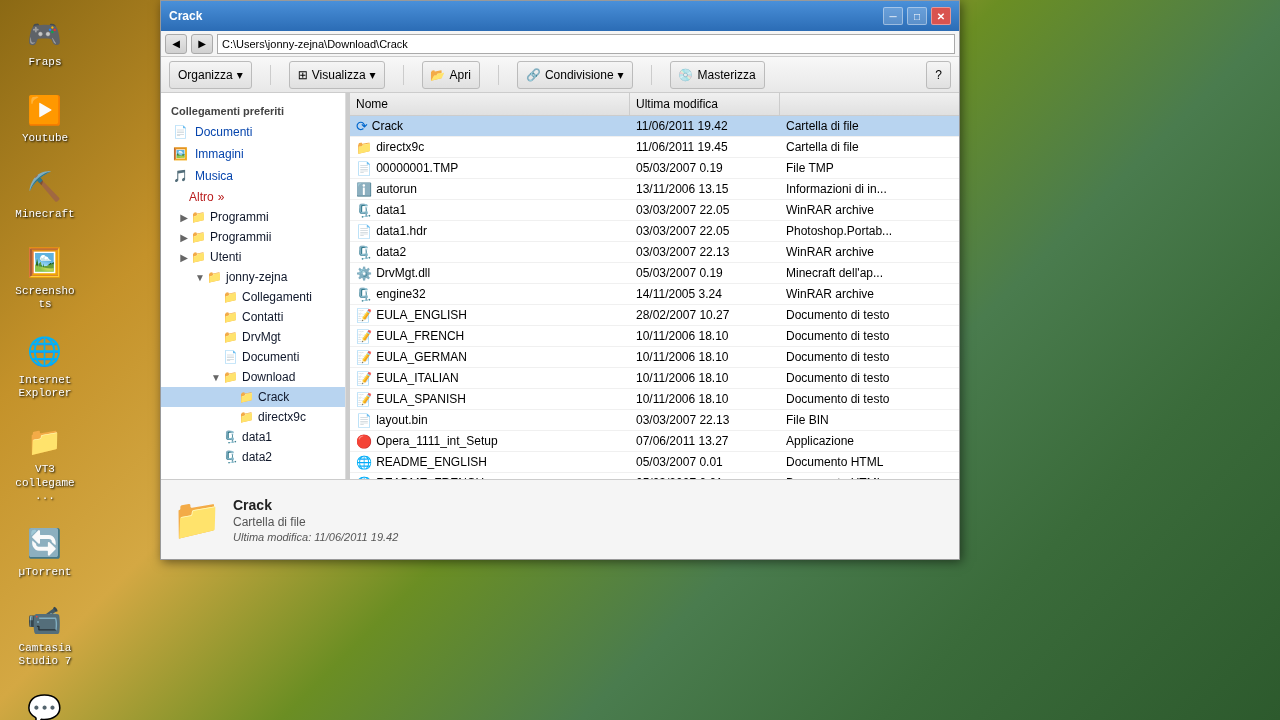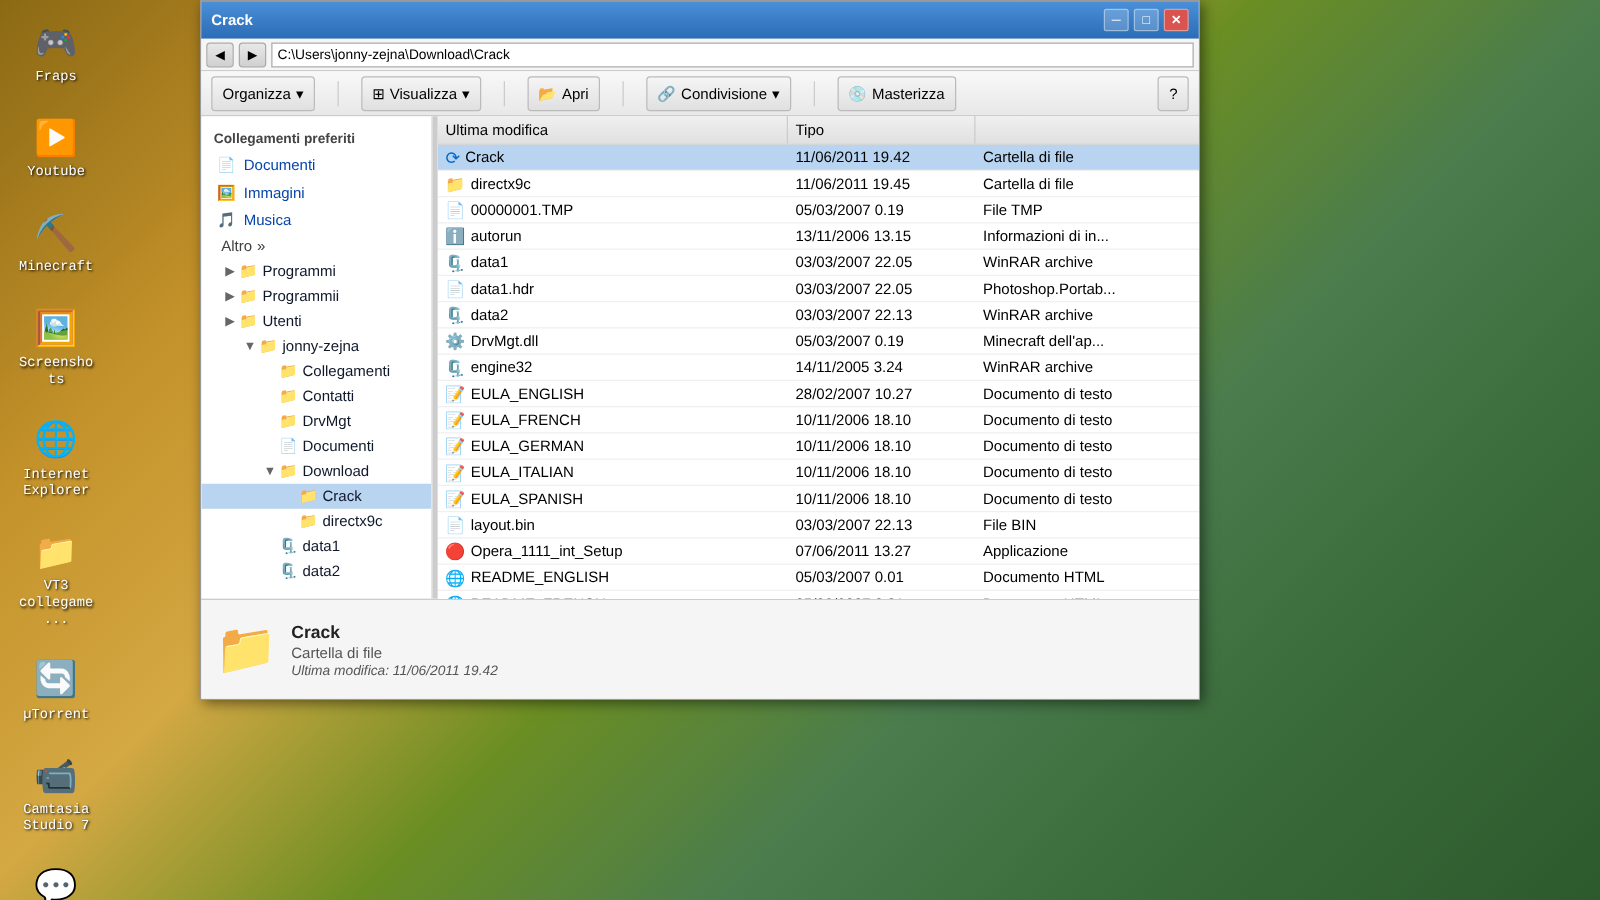--- a/index.html
+++ b/index.html
@@ -215,22 +215,22 @@
     .fav-icon {
       width: 16px;
       height: 16px;
       display: flex;
       align-items: center;
       justify-content: center;
       font-size: 12px;
     }
 
     .altro-link {
-      padding: 3px 16px;
-      color: #404040;
+      padding: 3px 28px;
+      color: #b91c1c;
       cursor: pointer;
       font-size: 12px;
       display: flex;
       align-items: center;
       gap: 4px;
     }
 
     .cartelle-header {
       display: flex;
       align-items: center;
@@ -614,22 +614,22 @@
               <div class="tree-icon">🗜️</div>
               <div class="tree-label">data2</div>
             </div>
           </div>
       </div>
 
       <div class="resize-handle"></div>
 
       <div class="file-list">
         <div class="file-list-header">
+          <div class="col-header">Nome</div>
           <div class="col-header">Ultima modifica</div>
-          <div class="col-header">Tipo</div>
 
         </div>
         <div id="file-rows-container">
         <div class="file-row selected">
     <div class="file-name-cell">
       <span style="color:#0066CC;font-size:14px;">⟳</span>
       <span>Crack</span>
     </div>
     <div class="file-cell">11/06/2011 19.42</div>
     <div class="file-cell">Cartella di file</div>

